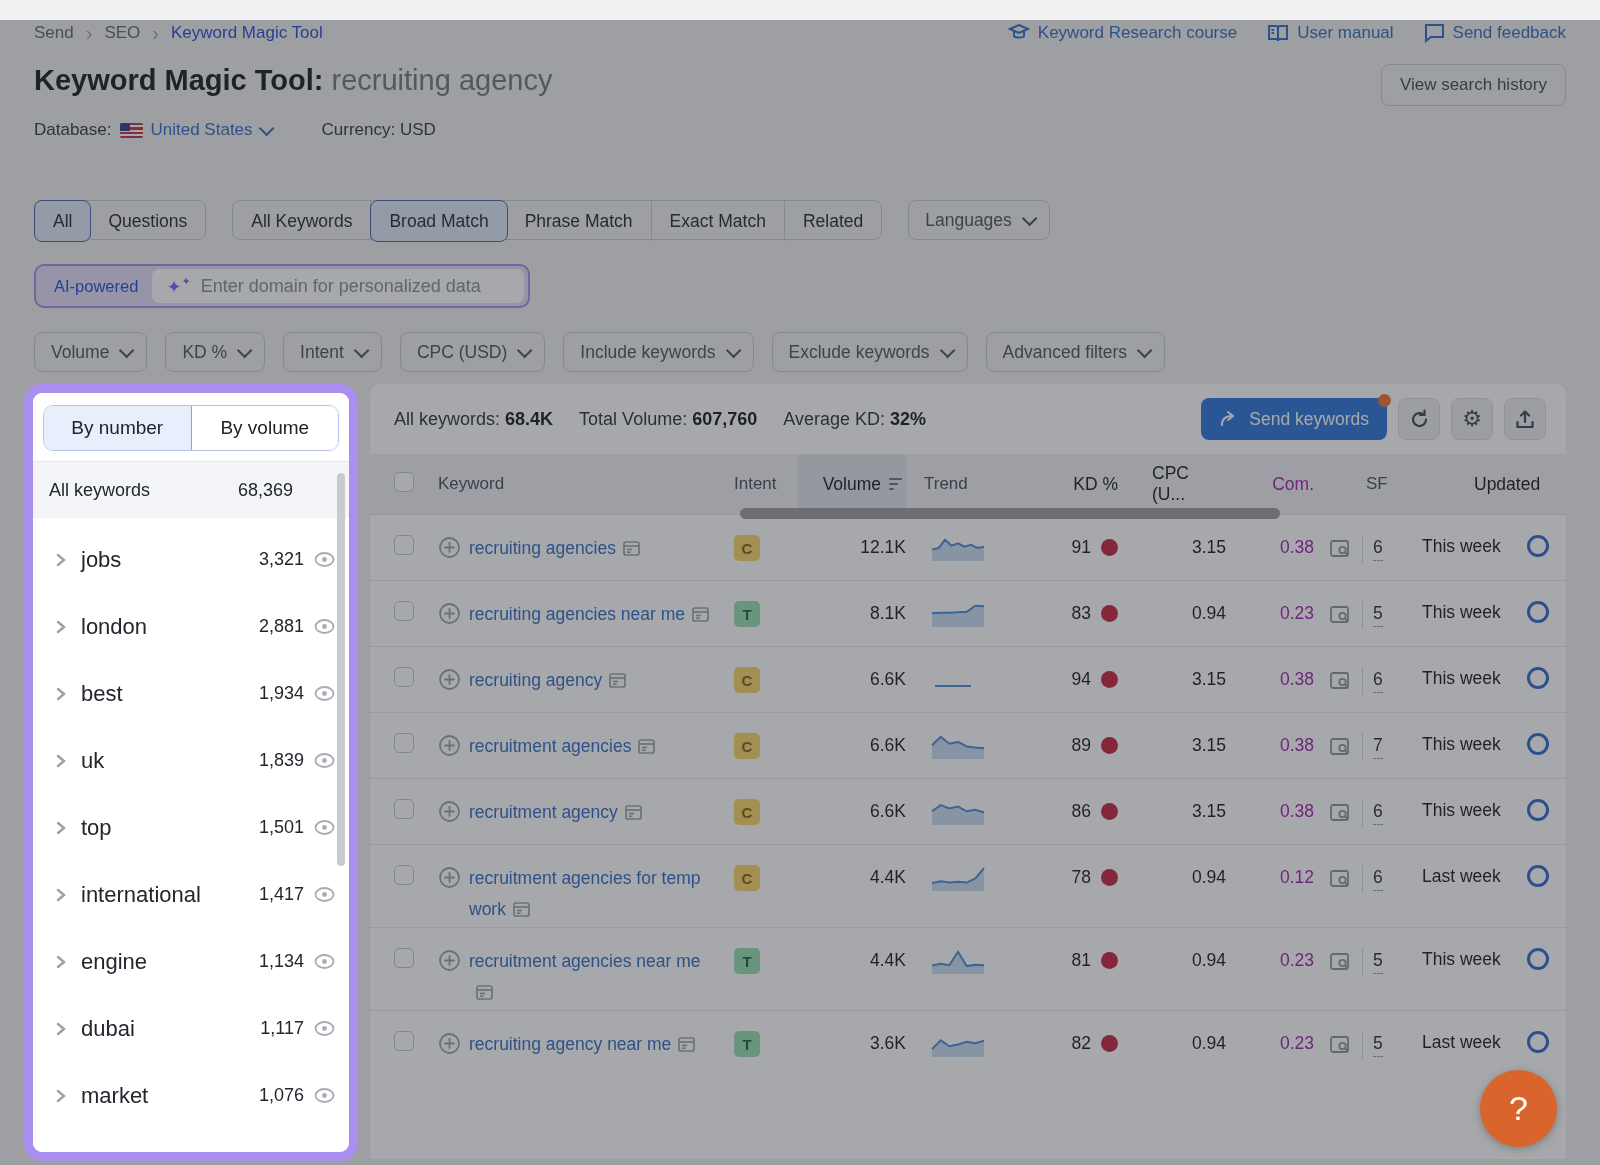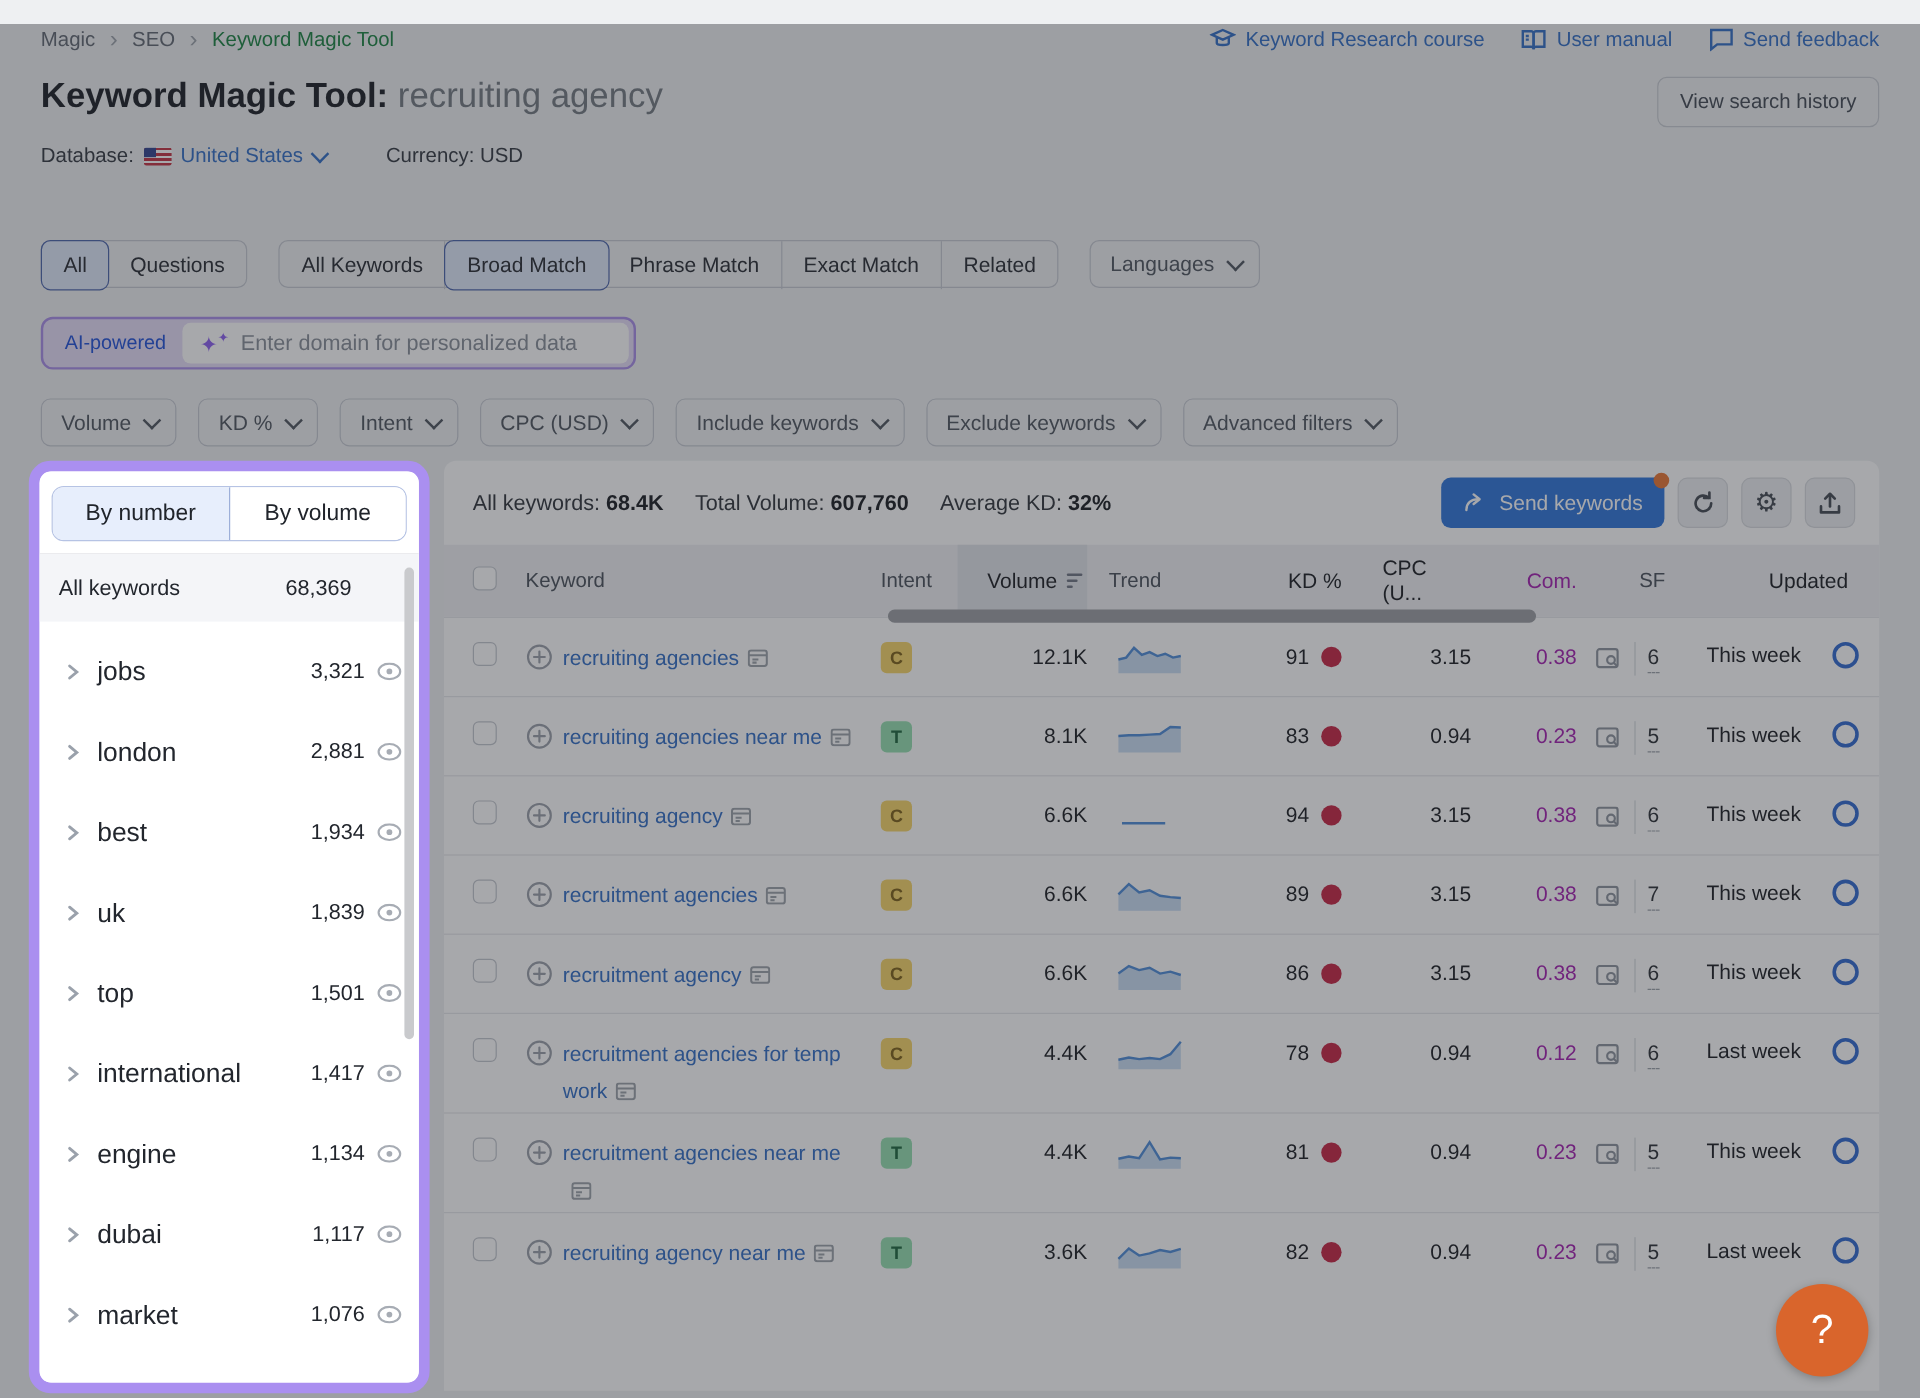--- a/index.html
+++ b/index.html
@@ -9,21 +9,21 @@
     background:#eef0f2;
     position:relative;
     color:#1b1f27;
   }
   .page { padding:0 34px; position:relative; height:100%; }
 
   
   .crumb-row { margin-top:20px; height:26px; display:flex; align-items:center; justify-content:space-between; }
   .crumbs { display:flex; align-items:center; gap:12px; font-size:17px; color:#5d646e; }
   .crumb-sep { color:#9aa0a8; font-size:20px; line-height:1; }
-  .crumb-last { color:#15803d; }
+  .crumb-last { color:#1d4ed8; }
   .top-links { display:flex; align-items:center; gap:30px; }
   .top-link { display:flex; align-items:center; gap:8px; color:#2e6bc4; font-size:17px; cursor:pointer; }
   .top-link svg { display:block; }
 
   .title-row { margin-top:18px; height:40px; display:flex; align-items:flex-start; justify-content:space-between; }
   .title { font-size:29px; font-weight:700; color:#16191f; }
   .title .query { font-weight:400; color:#70777f; }
   .btn-history { border:1px solid #c8ccd2; border-radius:8px; background:transparent; color:#3f4650;
     font-size:17px; padding:10px 18px; font-family:inherit; cursor:pointer; }
 
@@ -140,21 +140,21 @@
     background:#d9652c; color:#fff; font-size:34px; display:flex; align-items:center; justify-content:center;
     z-index:70; cursor:pointer; box-shadow:0 2px 8px rgba(0,0,0,0.25); }
 </style>
 </head>
 <body>
 
 <div class="page">
 
   <div class="crumb-row">
     <div class="crumbs">
-      <span>Magic</span>
+      <span>Send</span>
       <span class="crumb-sep">›</span>
       <span>SEO</span>
       <span class="crumb-sep">›</span>
       <span class="crumb-last">Keyword Magic Tool</span>
     </div>
     <div class="top-links">
       <span class="top-link">
         <svg width="22" height="20" viewBox="0 0 22 20" fill="none" stroke="#2e6bc4" stroke-width="2">
             <path d="M11 2 L20 6 L11 10 L2 6 Z"></path>
             <path d="M6 8 v5 c0 2 10 2 10 0 v-5"></path>

